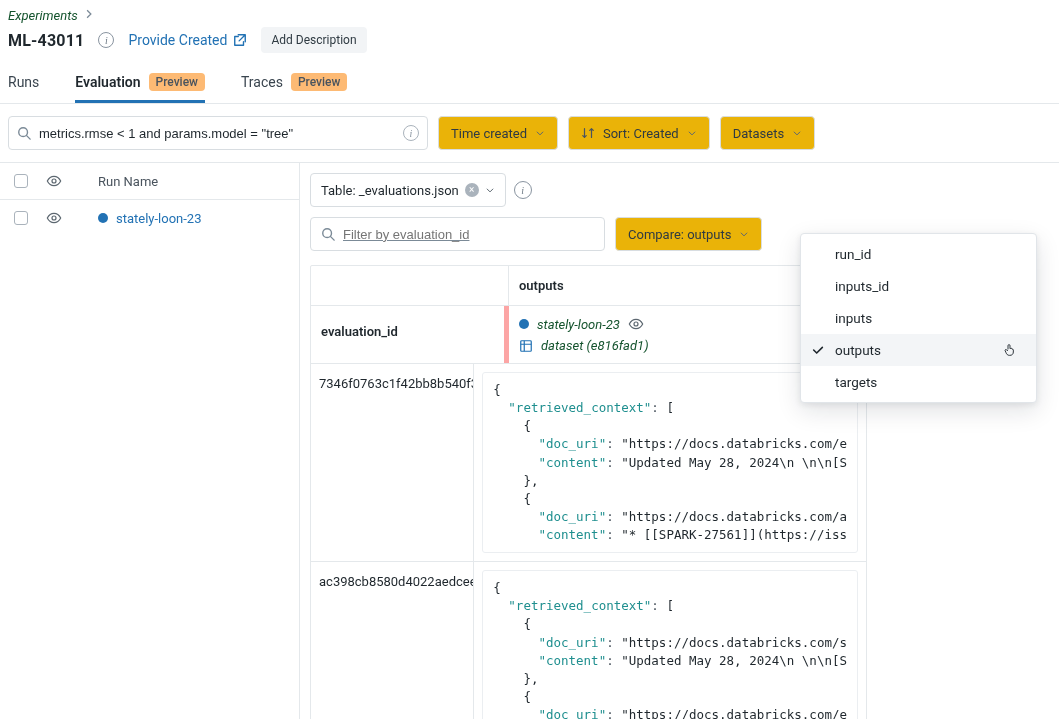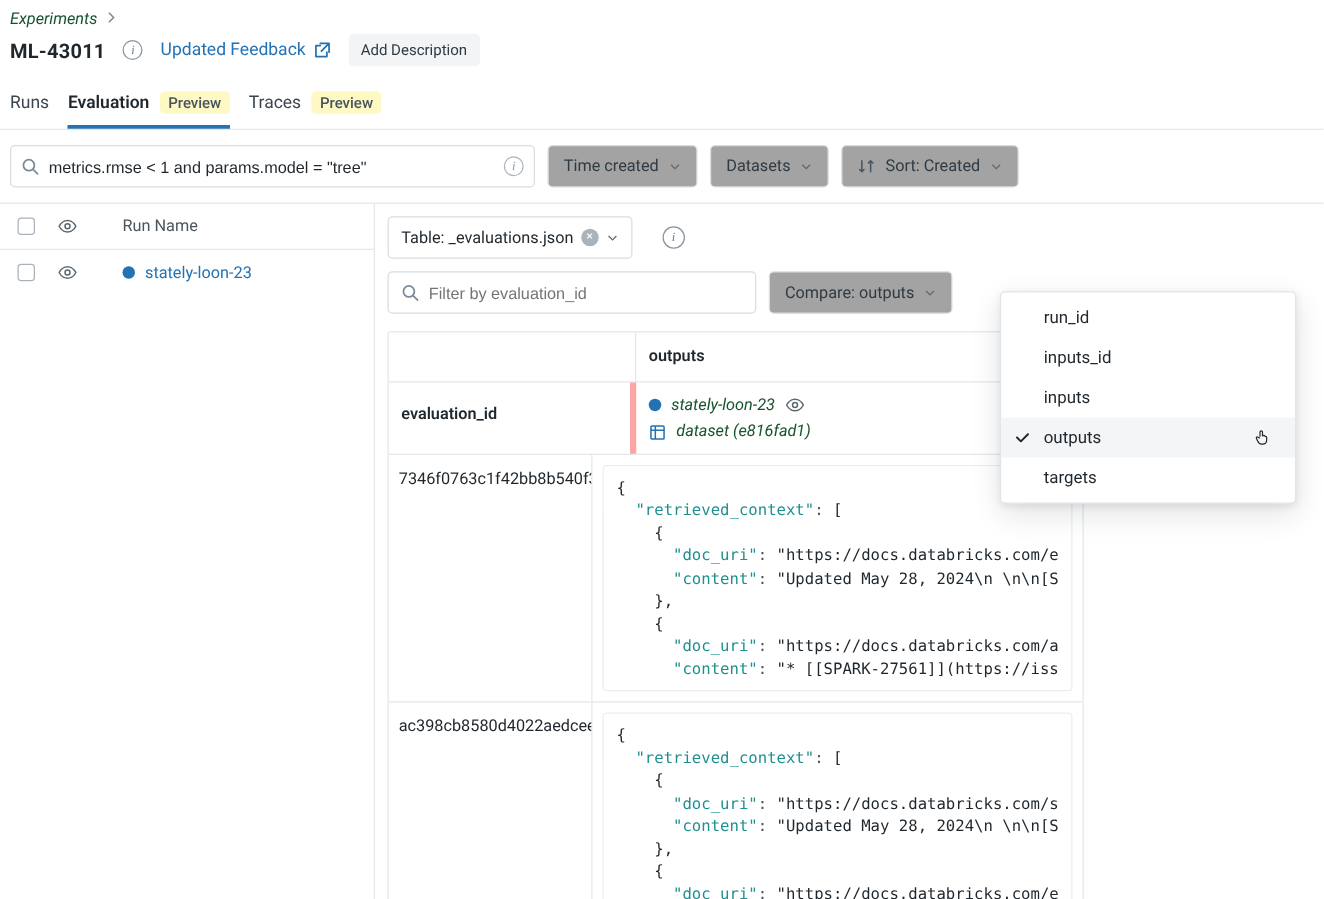--- a/index.html
+++ b/index.html
@@ -11,50 +11,50 @@
   .crumbs a { font-size:13px; }
   .chev { color:#7b8a97; font-size:11px; }
   .titlebar { display:flex; align-items:center; gap:14px; padding:0 8px 10px 8px; }
   h1 { font-size:16px; font-weight:700; letter-spacing:.2px; }
   .info-circ { width:16px;height:16px;border:1.5px solid #8994a0;border-radius:50%;display:inline-flex;align-items:center;justify-content:center;font-size:10px;color:#6e7a85;font-family:Georgia,serif;font-style:italic;cursor:pointer; }
   .feedback { color:#2272b4; font-size:14px; display:inline-flex; align-items:center; gap:6px; cursor:pointer; }
   .ext-icon { width:14px;height:14px; }
   .add-desc { background:#f2f4f6; border-radius:4px; padding:6px 10px; font-size:12px; color:#2f3a42; cursor:pointer; }
 
   
-  .tabs { display:flex; align-items:center; gap:15px; padding:0 8px; border-bottom:1px solid #e4e8eb; }
+  .tabs { display:flex; align-items:center; gap:36px; padding:0 8px; border-bottom:1px solid #e4e8eb; }
   .tab { padding:10px 0 12px 0; font-size:14px; color:#3a454f; cursor:pointer; display:flex; align-items:center; gap:8px; }
   .tab.active { color:#1f272d; font-weight:600; border-bottom:3px solid #2272b4; padding-bottom:9px; }
-  .badge { background:#fef9c3; color:#4a545e; font-size:12px; padding:2px 7px; border-radius:4px; font-weight:500; }
+  .badge { background:#fdba74; color:#4a545e; font-size:12px; padding:2px 7px; border-radius:4px; font-weight:500; }
 
   
   .toolbar { display:flex; gap:10px; padding:12px 8px; align-items:center; }
   .searchbox { flex:0 0 420px; border:1px solid #d8dde1; border-radius:4px; height:34px; display:flex; align-items:center; padding:0 8px; gap:8px; color:#7b8a97; }
   .searchbox input { border:none; outline:none; font-size:13px; flex:1; background:transparent; color:#1f272d; }
   .mag { width:14px; height:14px; }
-  .pillbtn { border:1px solid #d8dde1; border-radius:4px; height:34px; display:flex; align-items:center; padding:0 12px; gap:8px; font-size:13px; color:#2f3a42; cursor:pointer; background:#a3a3a3; }
+  .pillbtn { border:1px solid #d8dde1; border-radius:4px; height:34px; display:flex; align-items:center; padding:0 12px; gap:8px; font-size:13px; color:#2f3a42; cursor:pointer; background:#eab308; }
   .caret { width:10px;height:10px; }
   .sort-icon { width:14px; height:14px; }
 
   
   .split { display:flex; border-top:1px solid #e4e8eb; }
   .left { width:300px; border-right:1px solid #e4e8eb; }
   .left-head { display:flex; align-items:center; gap:18px; padding:10px 14px; border-bottom:1px solid #e4e8eb; font-size:13px; color:#4a545e; }
   .chk { width:14px;height:14px;border:1.5px solid #aab3bc;border-radius:3px; background:#fff; cursor:pointer; }
   .eye { width:16px;height:16px; color:#5c6770; }
   .left-row { display:flex; align-items:center; gap:18px; padding:10px 14px; font-size:13px; }
   .dot { width:10px;height:10px;border-radius:50%;background:#2272b4;display:inline-block; }
   .run-link { color:#2272b4; cursor:pointer; }
 
   .right { flex:1; padding:10px 10px 0 10px; position:relative; overflow:hidden; }
-  .right-top { display:flex; align-items:center; gap:24px; }
+  .right-top { display:flex; align-items:center; gap:8px; }
   .table-sel { border:1px solid #d8dde1; border-radius:4px; height:34px; display:flex; align-items:center; padding:0 10px; gap:6px; font-size:13px; }
   .xcirc{width:14px;height:14px;border-radius:50%;background:#aab3bc;color:#fff;display:inline-flex;align-items:center;justify-content:center;font-size:10px;line-height:1;cursor:pointer;}
   .right-row2{ display:flex; gap:10px; margin-top:10px; }
-  .filterbox { flex:0 0 295px; border:1px solid #d8dde1; border-radius:4px; height:34px; display:flex; align-items:center; padding:0 10px; gap:8px; color:#7b8a97; }
+  .filterbox { flex:0 0 295px; border:1px solid #d8dde1; border-radius:4px; height:34px; display:flex; align-items:center; padding:0 10px; gap:8px; color:#7b8a97;text-decoration:underline; }
   .filterbox input { border:none; outline:none; font-size:13px; flex:1; background:transparent; color:#1f272d; }
 
   
   .evtable { margin-top:14px; border:1px solid #e4e8eb; border-radius:2px; width:557px; overflow:hidden; }
   .evhead { display:flex; border-bottom:1px solid #e4e8eb; }
   .evhead .c1 { width:198px; border-right:1px solid #e4e8eb; }
   .evhead .c2 { flex:1; font-weight:600; font-size:13px; padding:12px 10px; }
   .meta { display:flex; border-bottom:1px solid #e4e8eb; }
   .meta .c1 { width:198px; border-right:5px solid #fca5a5; font-weight:600; font-size:13px; padding:18px 10px; }
   .meta .c2 { flex:1; padding:10px; font-size:13px; }
@@ -86,21 +86,21 @@
     <svg width="10" height="10" viewBox="0 0 16 16">
         <path d="M5 2l6 6-6 6" fill="none" stroke="#7b8a97" stroke-width="2"></path>
       </svg>
   </span>
 </div>
 
 <div class="titlebar">
   <h1>ML-43011</h1>
   <span class="info-circ">i</span>
   <span class="feedback">
-    <span>Updated Feedback</span>
+    <span>Provide Created</span>
     <svg class="ext-icon" viewBox="0 0 16 16">
         <path d="M6 2h8v8M14 2L7 9M12 10v4H2V4h4" fill="none" stroke="#2272b4" stroke-width="1.6" stroke-linecap="round" stroke-linejoin="round"></path>
       </svg>
   </span>
   <span class="add-desc">Add Description</span>
 </div>
 
 <div class="tabs">
   <div class="tab">Runs</div>
   <div class="tab active">
@@ -122,30 +122,30 @@
     <input value="metrics.rmse &lt; 1 and params.model = &quot;tree&quot;" style="">
     <span class="info-circ" style="border-color:#aab3bc;color:#8994a0">i</span>
   </div>
   <div class="pillbtn">
     <span>Time created</span>
     <svg class="caret" viewBox="0 0 16 16">
         <path d="M3 6l5 5 5-5" fill="none" stroke="#5c6770" stroke-width="1.6"></path>
       </svg>
   </div>
   <div class="pillbtn">
-    <span>Datasets</span>
+    <svg class="sort-icon" viewBox="0 0 16 16">
+        <path d="M4 3v10M4 13l-2-2M4 13l2-2 M12 13V3M12 3l-2 2M12 3l2 2" fill="none" stroke="#4a545e" stroke-width="1.4" stroke-linecap="round"></path>
+      </svg>
+    <span>Sort: Created</span>
     <svg class="caret" viewBox="0 0 16 16">
         <path d="M3 6l5 5 5-5" fill="none" stroke="#5c6770" stroke-width="1.6"></path>
       </svg>
   </div>
   <div class="pillbtn">
-    <svg class="sort-icon" viewBox="0 0 16 16">
-        <path d="M4 3v10M4 13l-2-2M4 13l2-2 M12 13V3M12 3l-2 2M12 3l2 2" fill="none" stroke="#4a545e" stroke-width="1.4" stroke-linecap="round"></path>
-      </svg>
-    <span>Sort: Created</span>
+    <span>Datasets</span>
     <svg class="caret" viewBox="0 0 16 16">
         <path d="M3 6l5 5 5-5" fill="none" stroke="#5c6770" stroke-width="1.6"></path>
       </svg>
   </div>
 </div>
 
 <div class="split">
 
   <div class="left">
     <div class="left-head">

